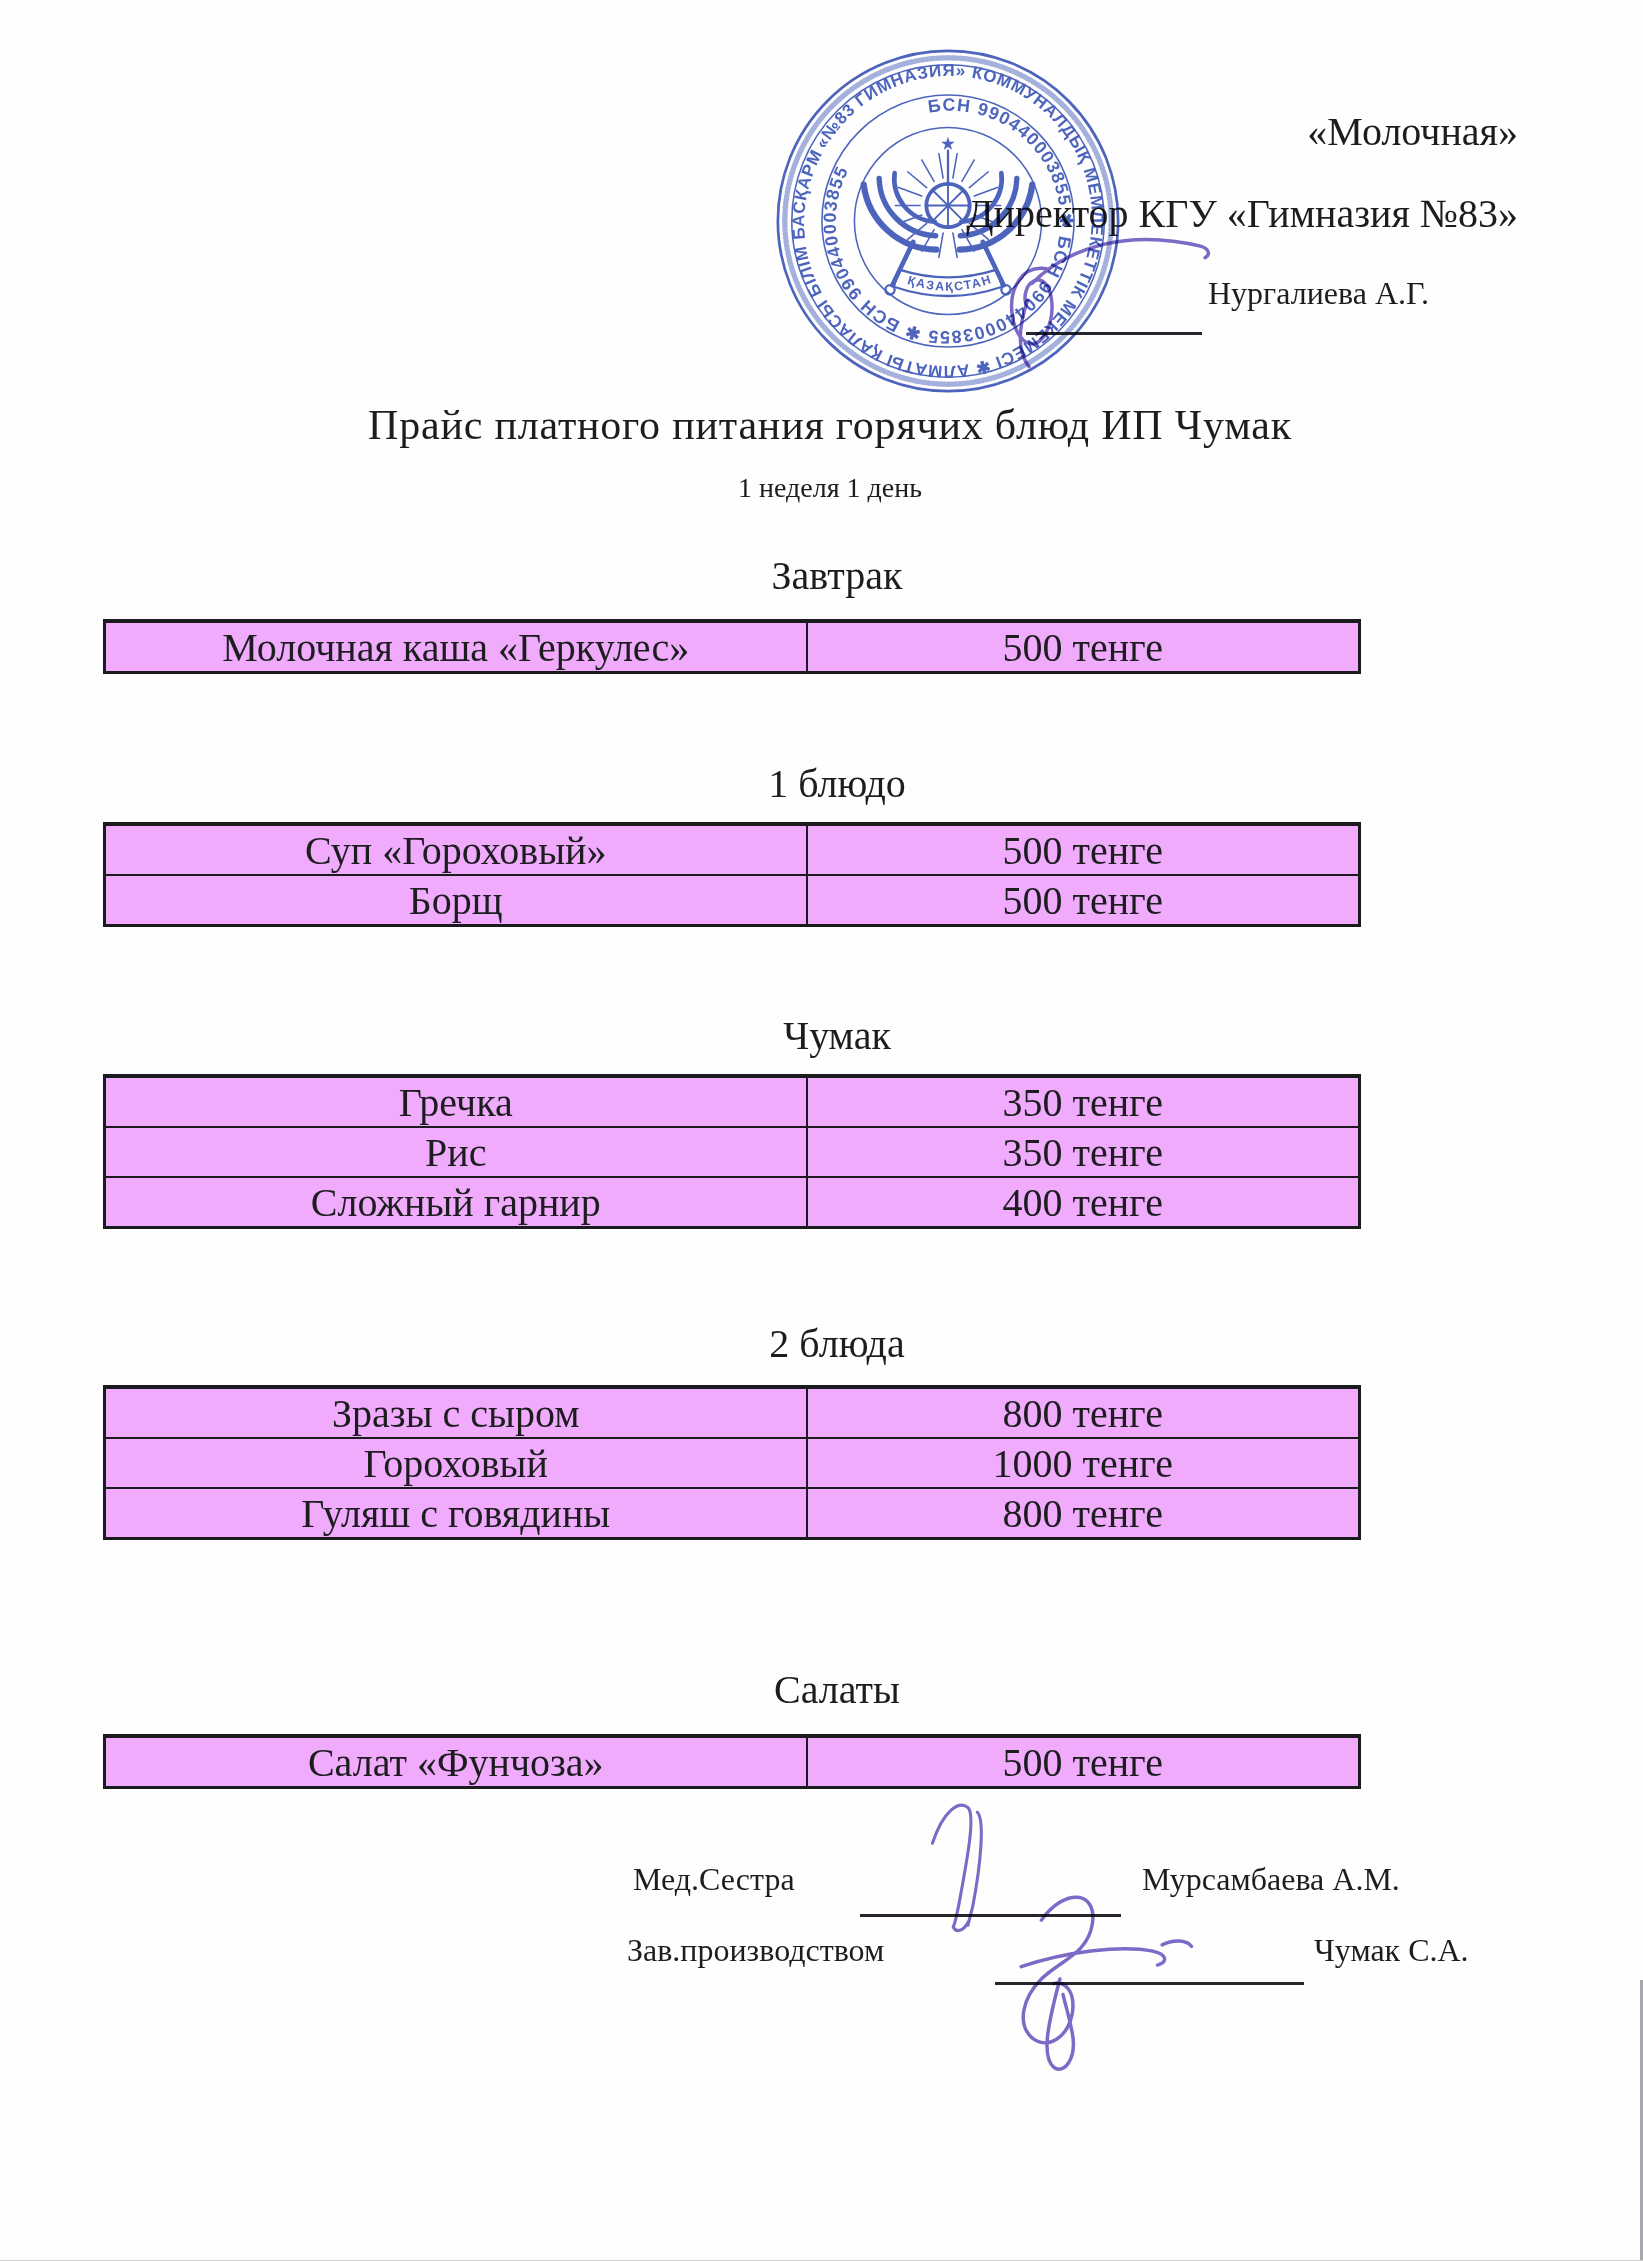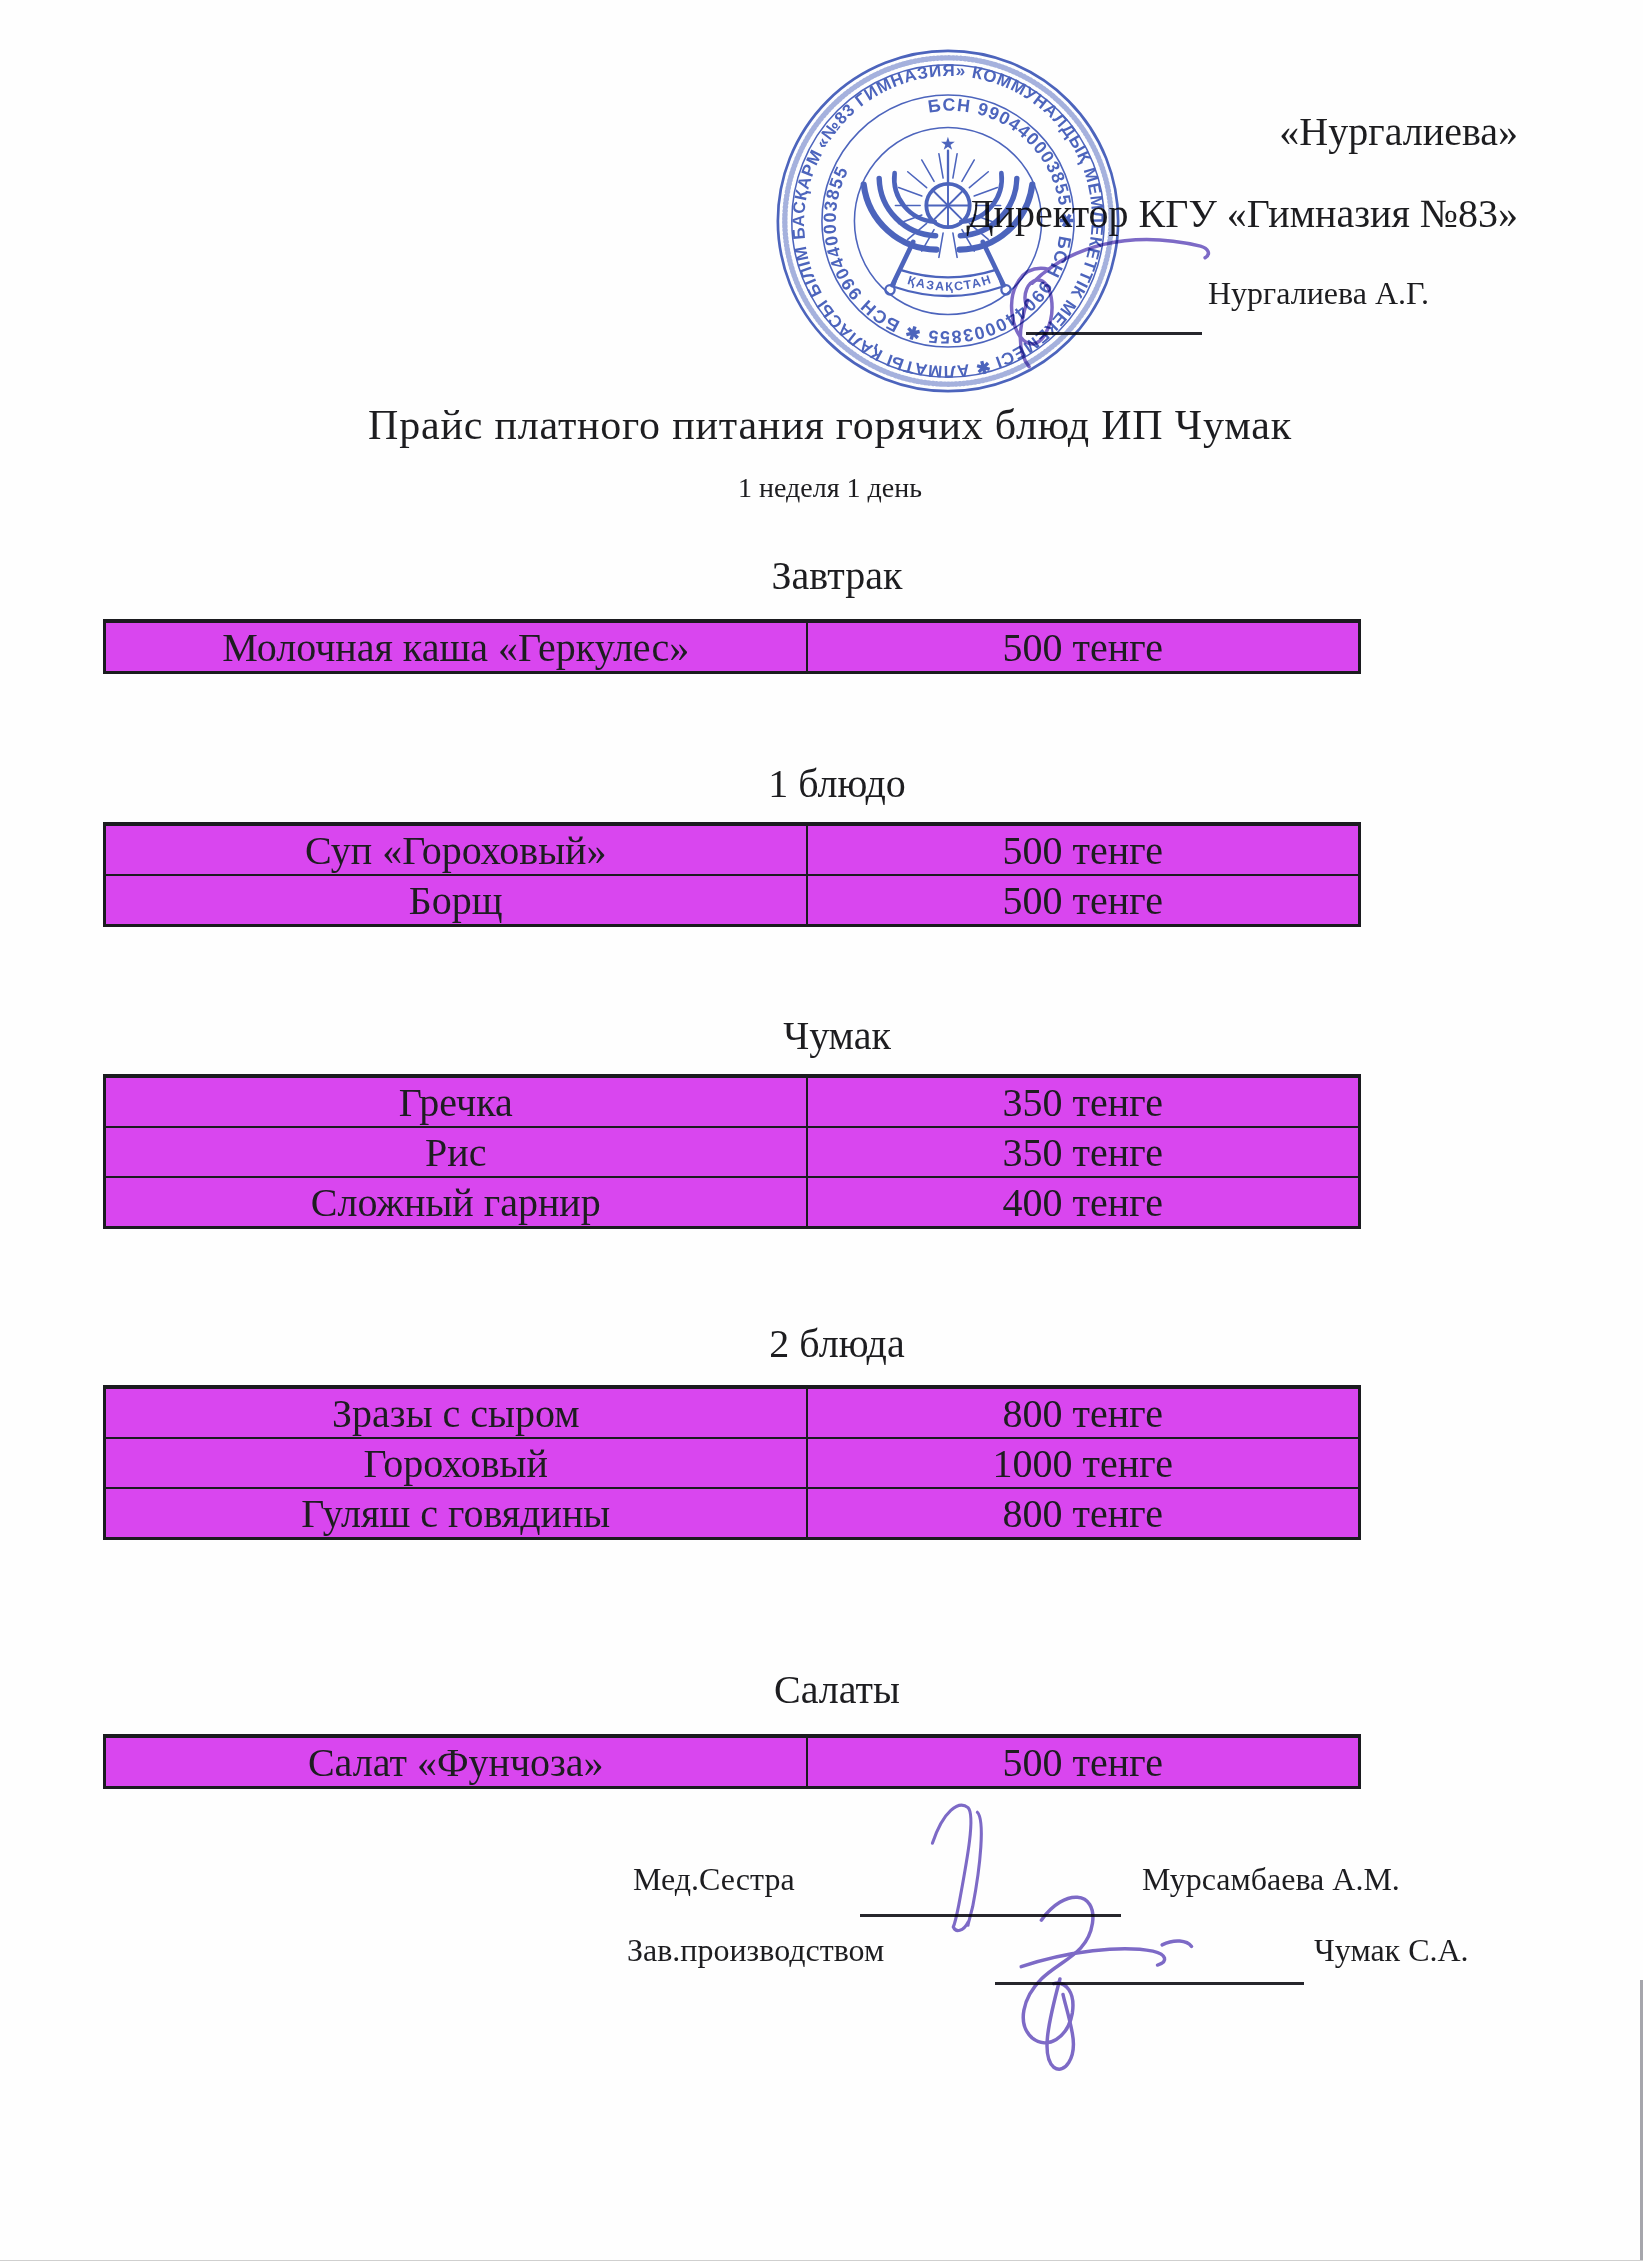--- a/index.html
+++ b/index.html
@@ -14,40 +14,40 @@
   }
   .center-line{position:absolute;left:0;width:1644px;text-align:center;white-space:nowrap;padding-left:8px;}
   .doc-title{top:401px;font-size:42px;letter-spacing:0.8px;}
   .subtitle{top:472px;font-size:28px;}
   .sec-head{font-size:40px;margin-left:7px;}
   .appr{position:absolute;right:126px;font-size:40px;white-space:nowrap;}
   .abs-text{position:absolute;font-size:32px;white-space:nowrap;}
   .uline{position:absolute;height:3.1px;background:#26262c;}
   .ptable{
     position:absolute;left:103px;width:1258px;
-    border-collapse:collapse;table-layout:fixed;background:#d946ef;
+    border-collapse:collapse;table-layout:fixed;background:#f0abfc;
     border:3.1px solid #1b1b1f;border-top-width:4.6px;
   }
   .ptable td{
     border:2.3px solid #1b1b1f;height:48px;padding:0;
     font-size:40px;text-align:center;vertical-align:middle;
     overflow:hidden;white-space:nowrap;
   }
   .stamp{position:absolute;left:774px;top:45px;width:348px;height:352px;
     mix-blend-mode:multiply;opacity:.92;}
   .sig{position:absolute;mix-blend-mode:multiply;opacity:.88;}
   .edge-right{position:absolute;right:0;top:1980px;width:3.9px;height:281px;background:#97979d;opacity:.85;}
   .edge-bottom{position:absolute;left:0;bottom:0;width:1644px;height:1.5px;background:#cfcfcf;}
 </style>
 </head>
 <body>
 
 <div class="page">
 
-  <div class="appr" style="top:108px">«Нургалиева»</div>
+  <div class="appr" style="top:108px">«Молочная»</div>
   <div class="appr" style="top:190px">Директор КГУ «Гимназия №83»</div>
   <div class="abs-text" style="left:1208px;top:275px">Нургалиева А.Г.</div>
   <div class="uline" style="left:1026px;top:332px;width:176px"></div>
 
   <div class="center-line doc-title">Прайс платного питания горячих блюд ИП Чумак</div>
   <div class="center-line subtitle">1 неделя 1 день</div>
 
   <div class="center-line sec-head" style="top:552px">Завтрак</div>
   <table class="ptable" style="top:619px">
     <colgroup>

